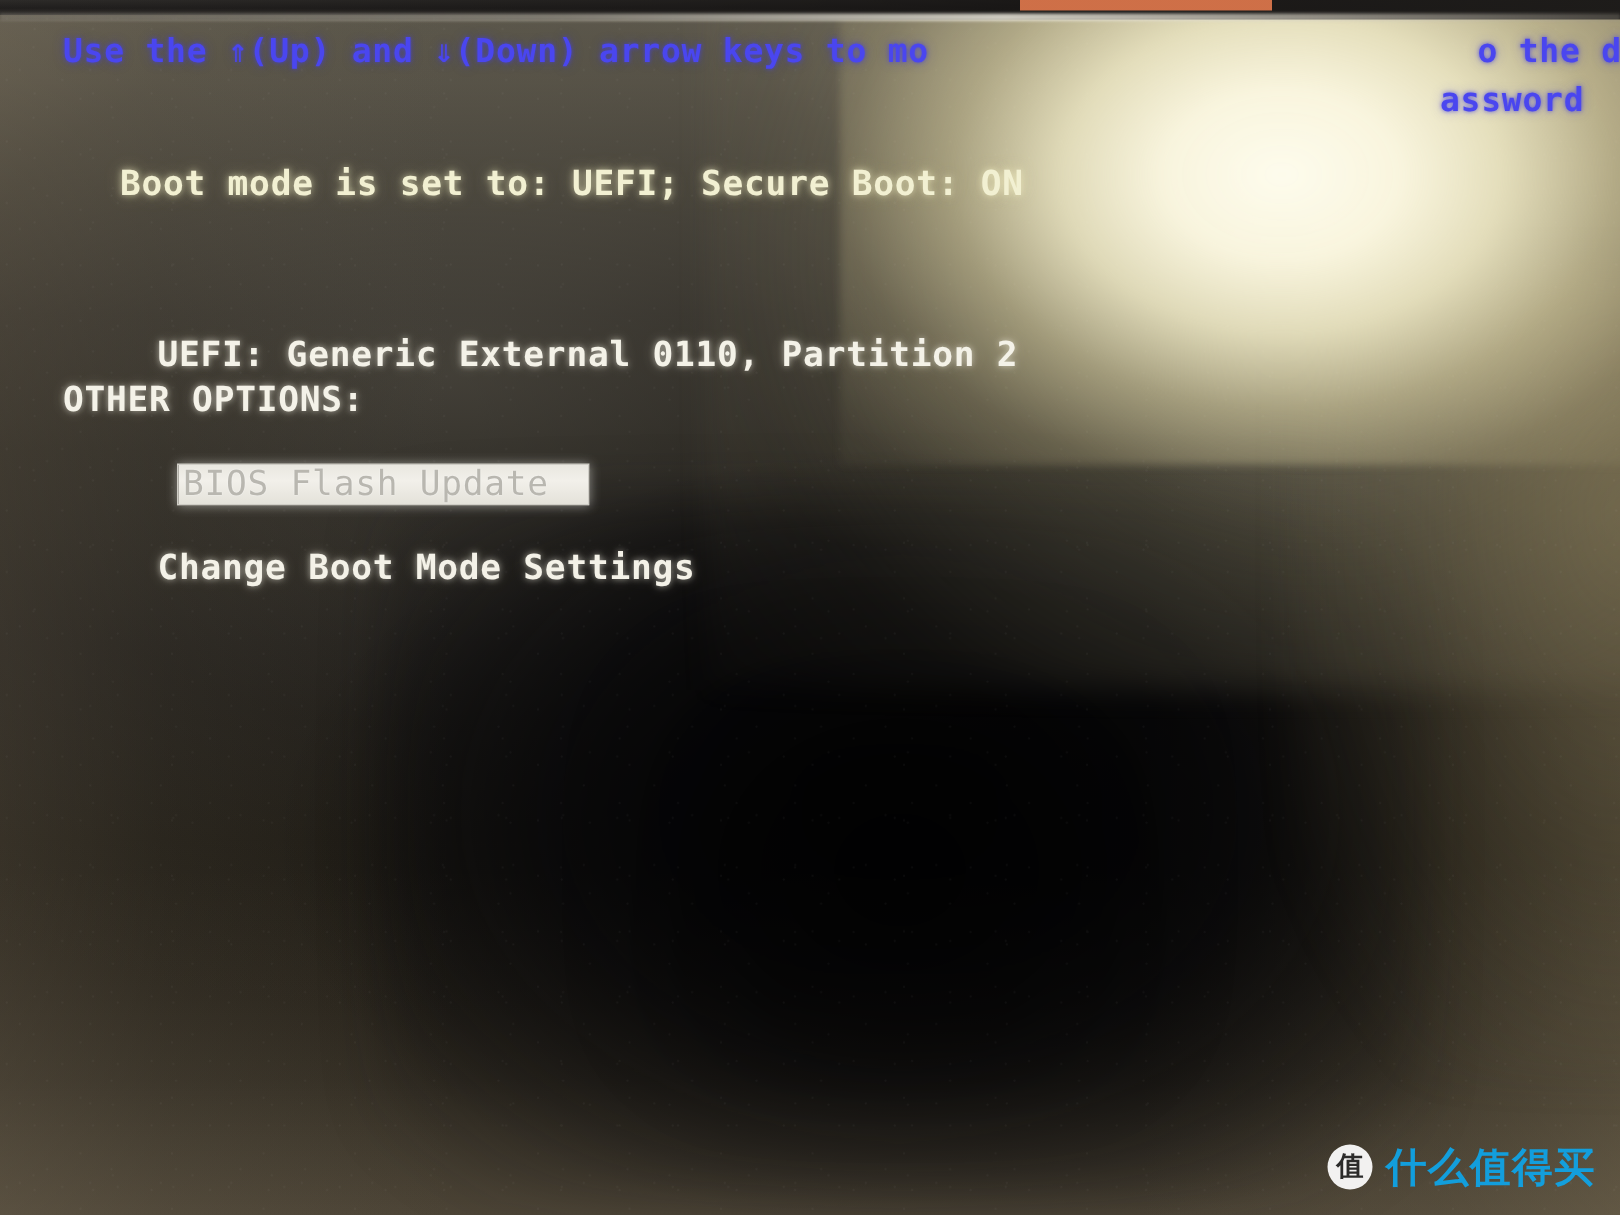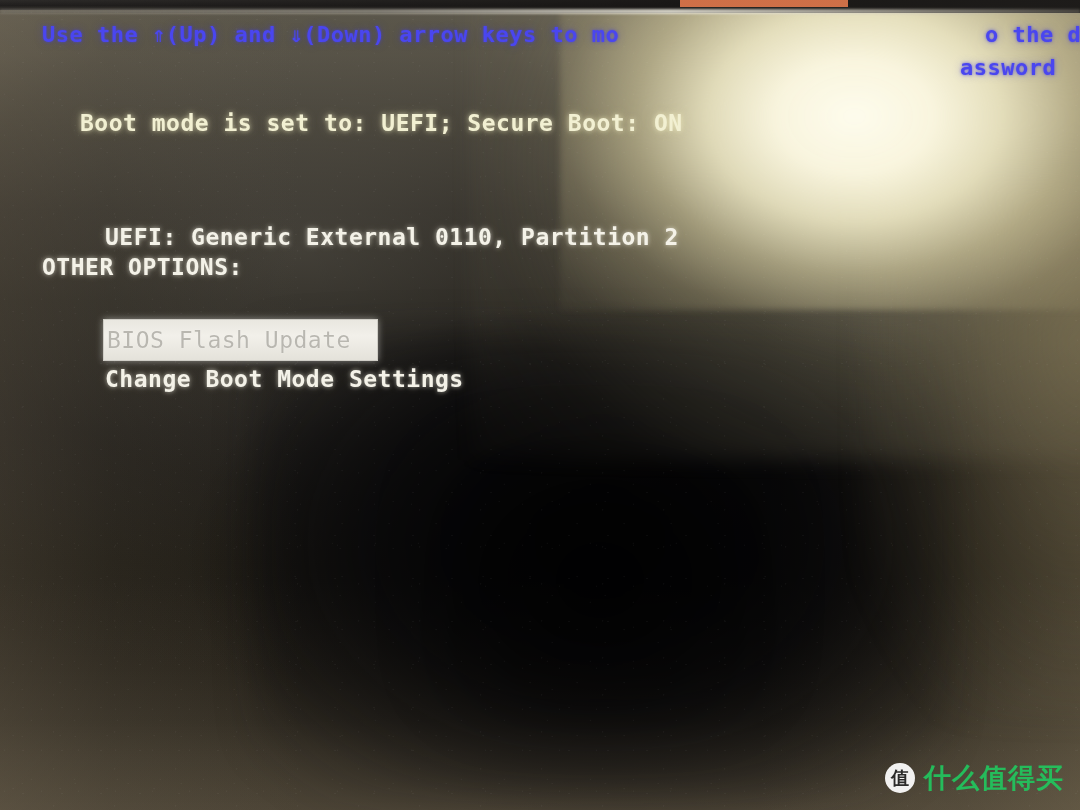--- a/index.html
+++ b/index.html
@@ -252,21 +252,21 @@
     border-radius: 50%;
     background: #ffffff;
     color: #2a2a2a;
     font-family: "DejaVu Sans", sans-serif;
     font-size: 18px;
     font-weight: 700;
     line-height: 30px;
     text-align: center;
   }
   .wm-text {
-    color: #22c55e;
+    color: #0ea5e9;
     font-family: "DejaVu Sans", sans-serif;
     font-size: 27px;
     font-weight: 700;
     letter-spacing: 1px;
   }
 </style>
 </head>
 <body>
 
 <div id="stage">
@@ -288,21 +288,21 @@
 
     <div class="line mono-white boot-mode" style="left:42px; top:110px;margin-left:38px;">Boot mode is set to: UEFI; Secure Boot: ON</div>
 
 
 
     <div class="line mono-white" style="left:105px; top:224px;">UEFI: Generic External 0110, Partition 2</div>
 
     <div class="line mono-white" style="left:42px; top:254px;">OTHER OPTIONS:</div>
 
 
-    <div class="sel-box" style="left:103px; top:309px; width:275px; height:42px;margin-top:10px;">
+    <div class="sel-box" style="left:118px; top:309px; width:275px; height:28px;">
       <span class="sel-label">BIOS Flash Update</span>
     </div>
 
 
     <div class="line mono-white" style="left:105px; top:366px;">Change Boot Mode Settings</div>
   </div>
 
   <div class="glare-main"></div>
 
   <div class="bezel"></div>

